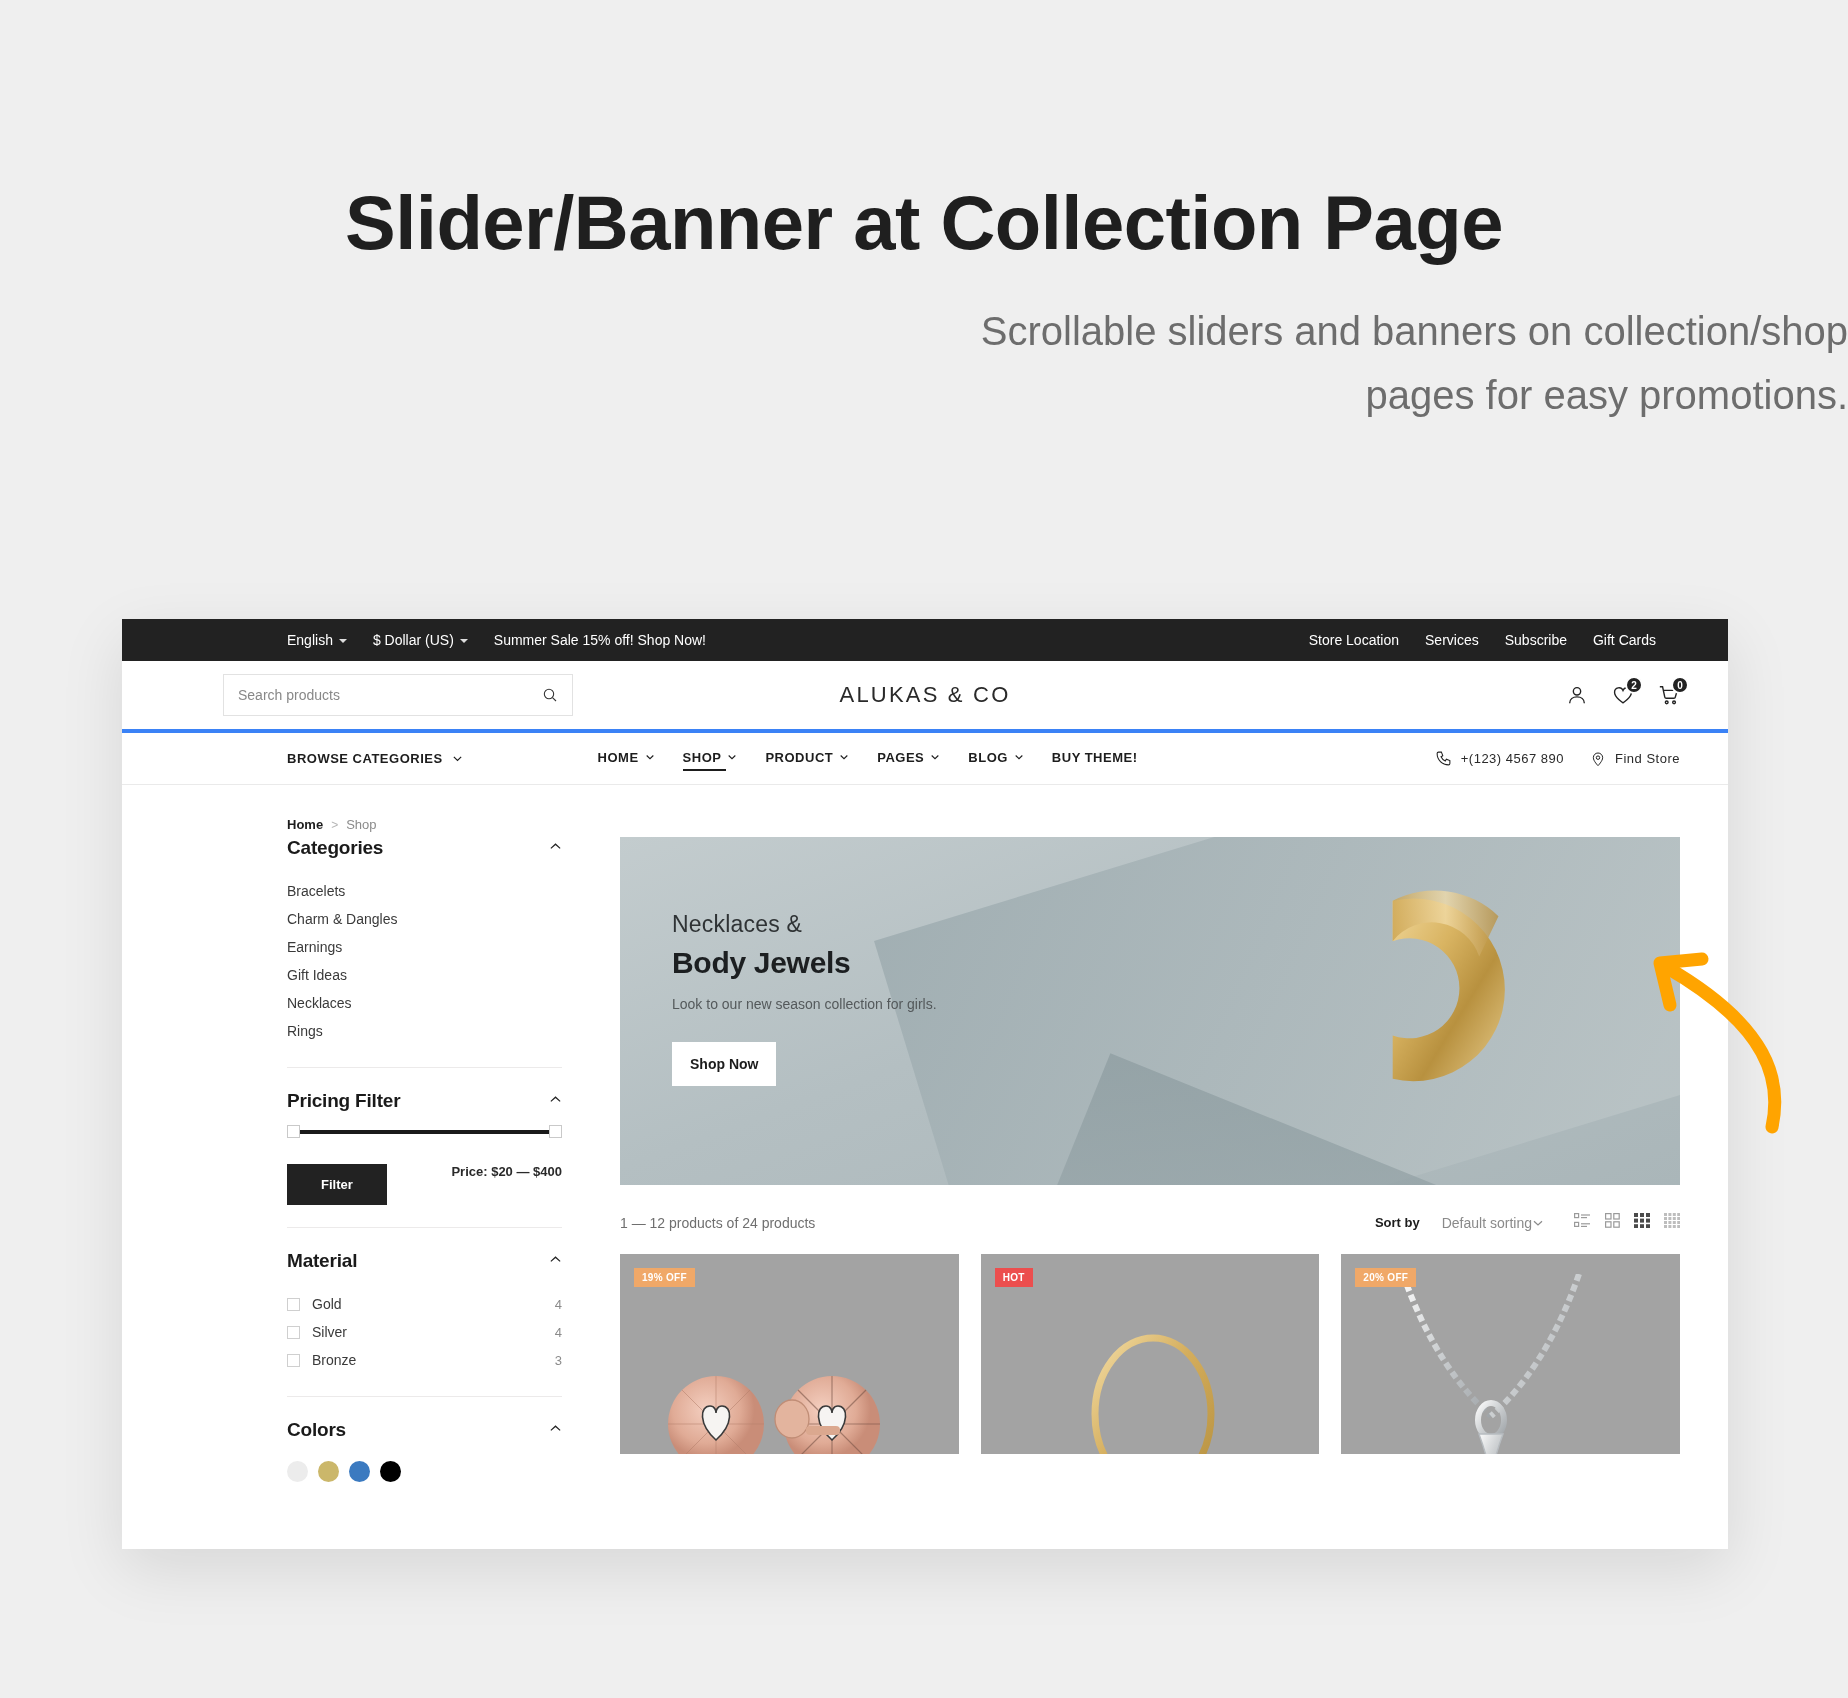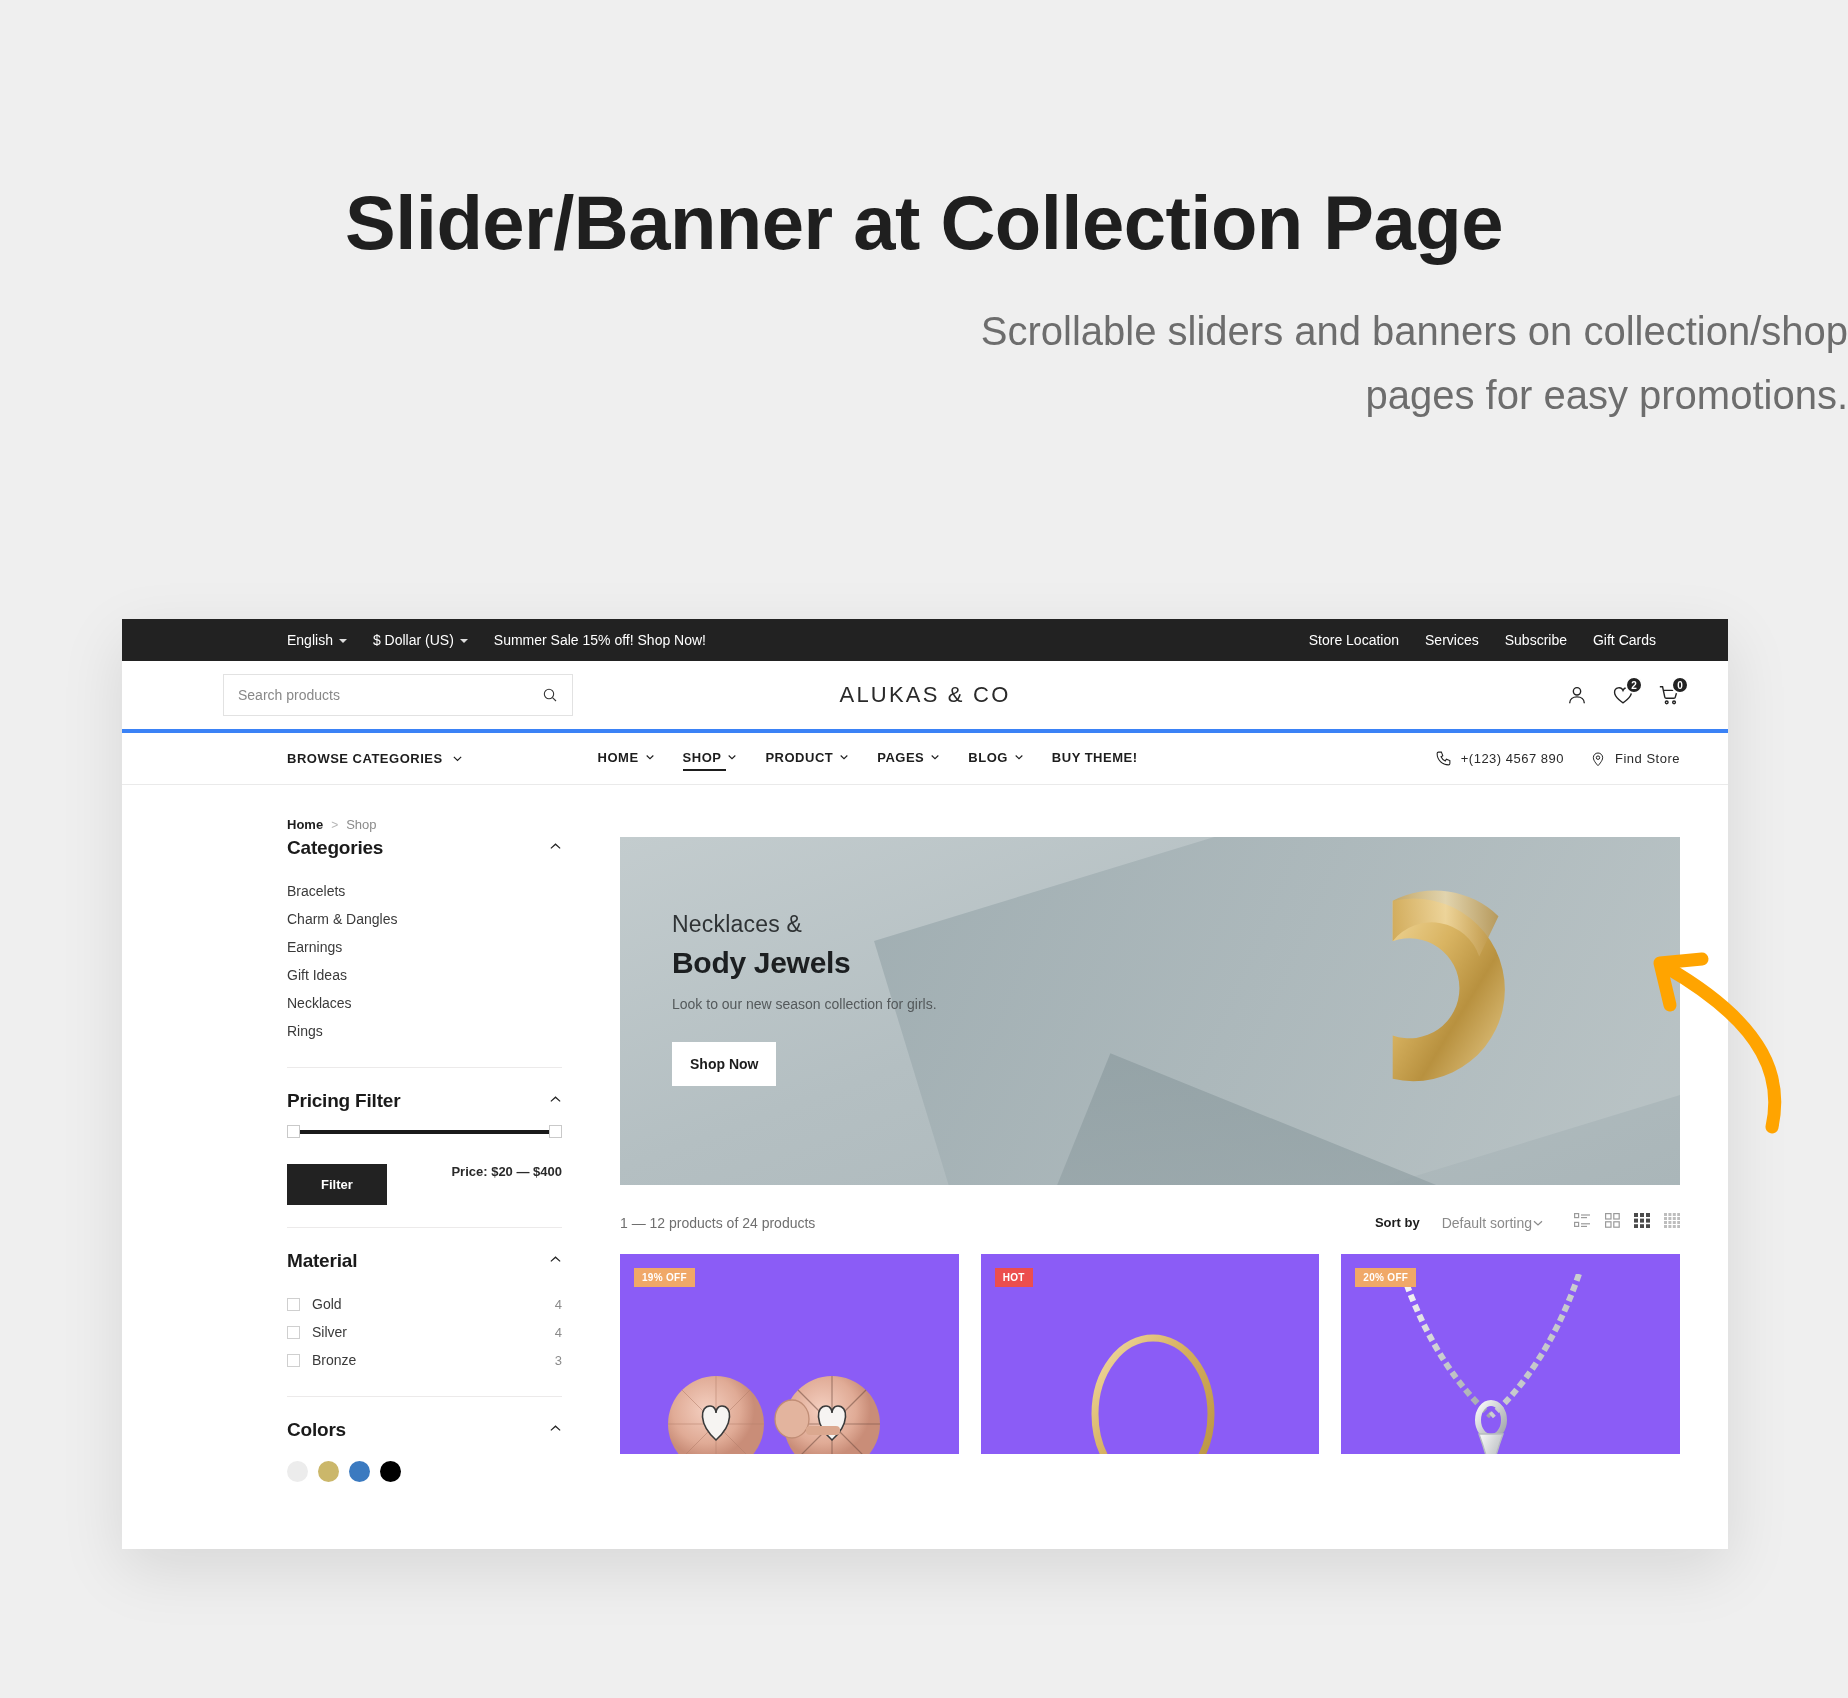--- a/index.html
+++ b/index.html
@@ -175,21 +175,21 @@
   .toolbar-right { margin-left: auto; display: flex; align-items: center; gap: 22px; }
   .sortby-label { font-size: 13px; font-weight: 700; color: #1d1d1d; }
   .sort-select {
     display: flex; align-items: center; font-size: 14px; color: #8a8a8a; cursor: pointer;
   }
   .view-toggles { display: flex; align-items: center; gap: 14px; margin-left: 8px; }
   .vt { cursor: pointer; display: block; }
 
   
   .grid { display: flex; gap: 22px; }
-  .card { flex: 1; position: relative; height: 200px; background: #8b5cf6; overflow: hidden; }
+  .card { flex: 1; position: relative; height: 200px; background: #a3a3a3; overflow: hidden; }
   .card .pbadge {
     position: absolute; left: 14px; top: 14px; z-index: 4;
     font-size: 10px; font-weight: 700; color: #fff; padding: 4px 8px; letter-spacing: .3px;
   }
   .prod-art { position: absolute; left: 0; right: 0; bottom: -40px; height: 220px; }
 
   
   .arrow { position: absolute; left: 1630px; top: 900px; }
 </style>
 </head>

